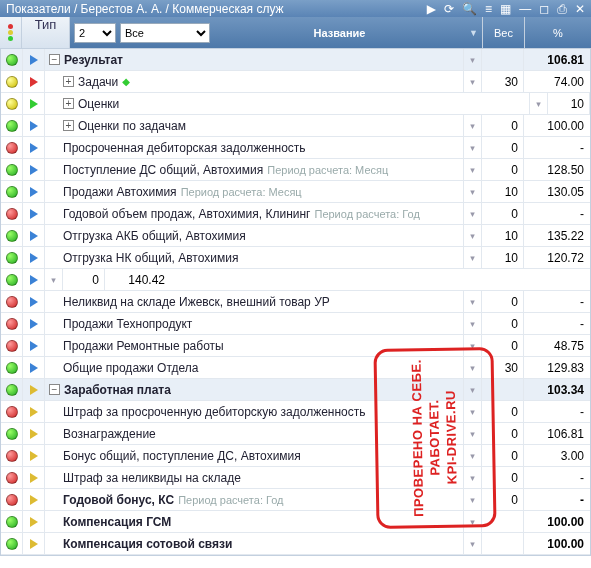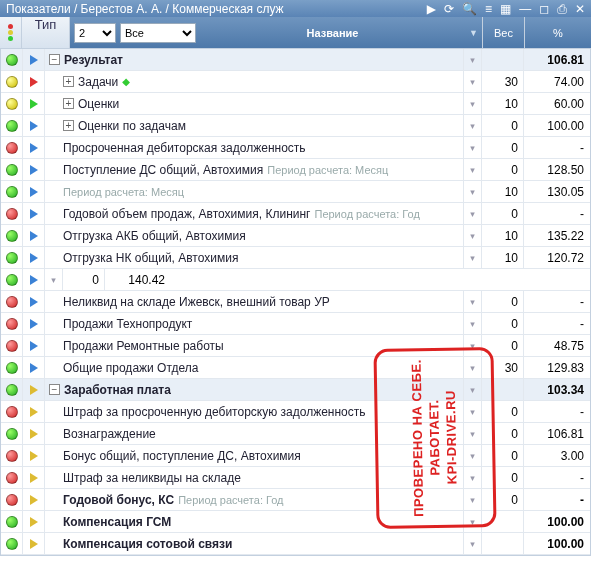--- a/index.html
+++ b/index.html
@@ -87,21 +87,21 @@
         <div class="dot" style="background:#3c3"></div>
       </div>
     </div>
     <div class="col-type">
       <span>Тип</span>
     </div>
     <div class="col-name">
       <select class="sel" style="width:42px">
         <option>2</option>
       </select>
-      <select class="sel" style="width:76px">
+      <select class="sel" style="width:90px">
         <option>Все</option>
       </select>
       <span class="name-hdr" style="flex:1;text-align:center">Название</span>
       <span style="color:#cde;font-size:9px">▼</span>
     </div>
     <div class="col-ves">
       <span>Вес</span>
     </div>
     <div class="col-pct">
       <span>%</span>
@@ -146,21 +146,20 @@
         </div>
         <div class="col-arrow">
           <div class="arrow-ico green"></div>
         </div>
         <div class="col-text indent1">
           <span class="tree-box">+</span>
           <span>Оценки</span>
         </div>
         <div class="col-dd">▾</div>
         <div class="col-w">10</div>
-        <div class="col-p">60.00</div>
       </div>
       <div class="row">
         <div class="col-light">
           <div class="light green"></div>
         </div>
         <div class="col-arrow">
           <div class="arrow-ico blue"></div>
         </div>
         <div class="col-text indent1">
           <span class="tree-box">+</span>
@@ -200,20 +199,21 @@
         <div class="col-p">128.50</div>
       </div>
       <div class="row">
         <div class="col-light">
           <div class="light green"></div>
         </div>
         <div class="col-arrow">
           <div class="arrow-ico blue"></div>
         </div>
         <div class="col-text indent1">
+          <span>Продажи Автохимия</span>
           <span class="period"> Период расчета: Месяц</span>
         </div>
         <div class="col-dd">▾</div>
         <div class="col-w">10</div>
         <div class="col-p">130.05</div>
       </div>
       <div class="row">
         <div class="col-light">
           <div class="light red"></div>
         </div>

